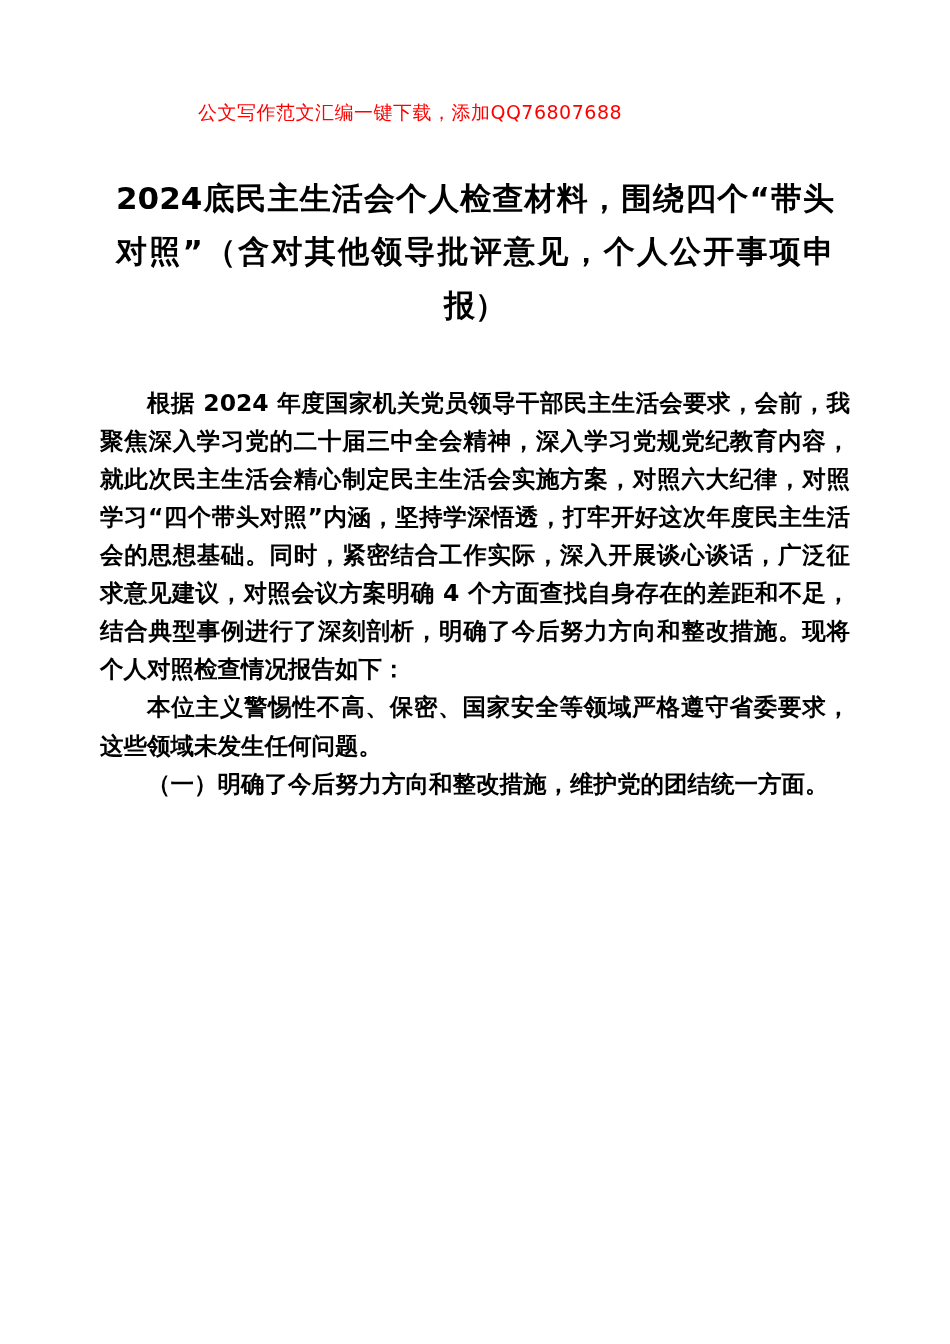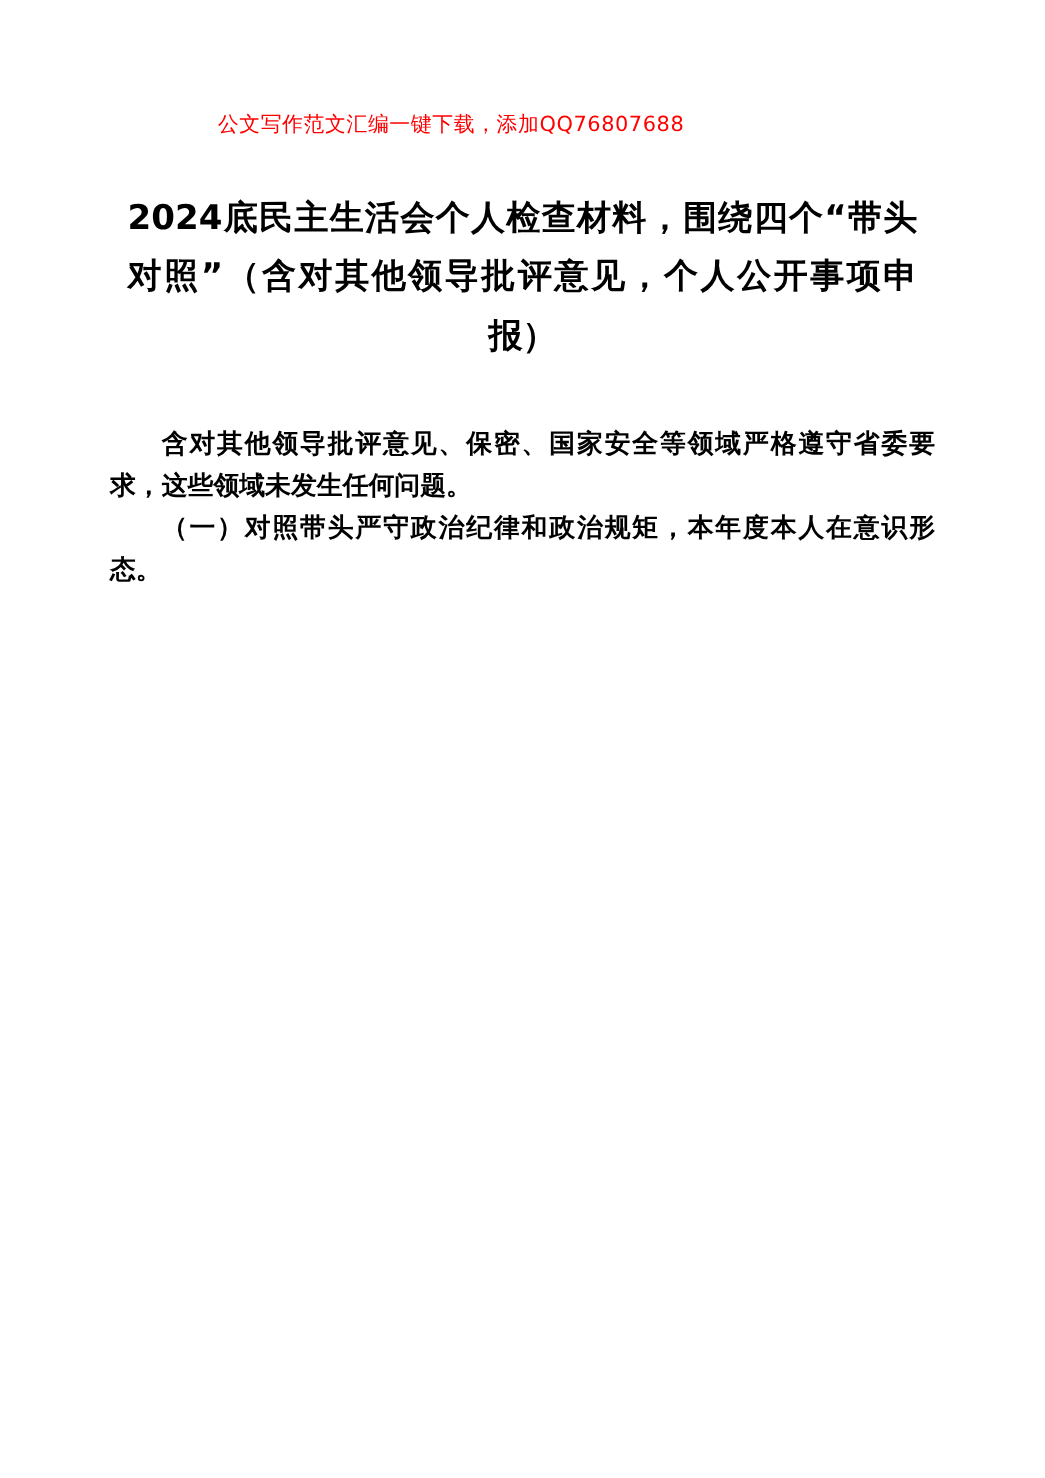--- a/index.html
+++ b/index.html
@@ -65,17 +65,18 @@
 </head>
 <body>
 
 <div class="page">
 
   <div class="watermark">公文写作范文汇编一键下载，添加QQ76807688</div>
 
   <h1 class="doc-title">2024底民主生活会个人检查材料，围绕四个“带头对照”（含对其他领导批评意见，个人公开事项申报）</h1>
 
   <div class="body-text">
-    <p class="para">含对其他领导批评意见、保密、国家安全等领域严格遵守省委要求，这些领域未发生任何问题。</p>
-    <p class="para">（一）对照带头严守政治纪律和政治规矩，本年度本人在意识形态。</p>
+    <p class="para">根据 2024 年度国家机关党员领导干部民主生活会要求，会前，我聚焦深入学习党的二十届三中全会精神，深入学习党规党纪教育内容，就此次民主生活会精心制定民主生活会实施方案，对照六大纪律，对照学习“四个带头对照”内涵，坚持学深悟透，打牢开好这次年度民主生活会的思想基础。同时，紧密结合工作实际，深入开展谈心谈话，广泛征求意见建议，对照会议方案明确 4 个方面查找自身存在的差距和不足，结合典型事例进行了深刻剖析，明确了今后努力方向和整改措施。现将个人对照检查情况报告如下：</p>
+    <p class="para">本位主义警惕性不高、保密、国家安全等领域严格遵守省委要求，这些领域未发生任何问题。</p>
+    <p class="para">（一）明确了今后努力方向和整改措施，维护党的团结统一方面。</p>
   </div>
 
 </div>
 
 </body></html>

